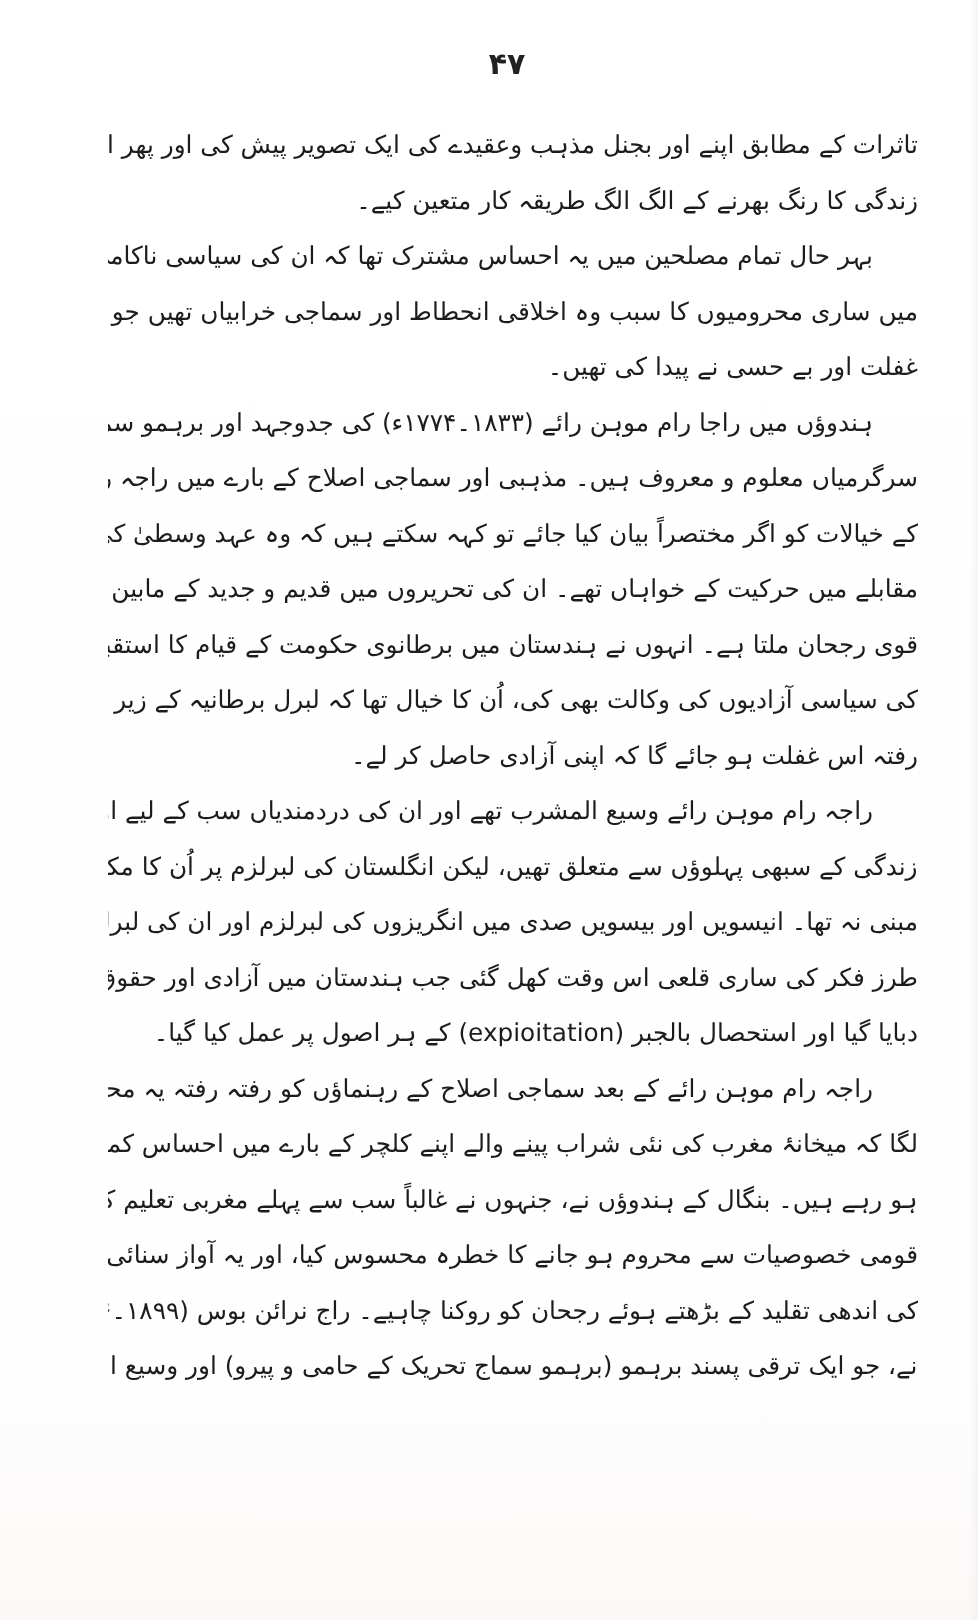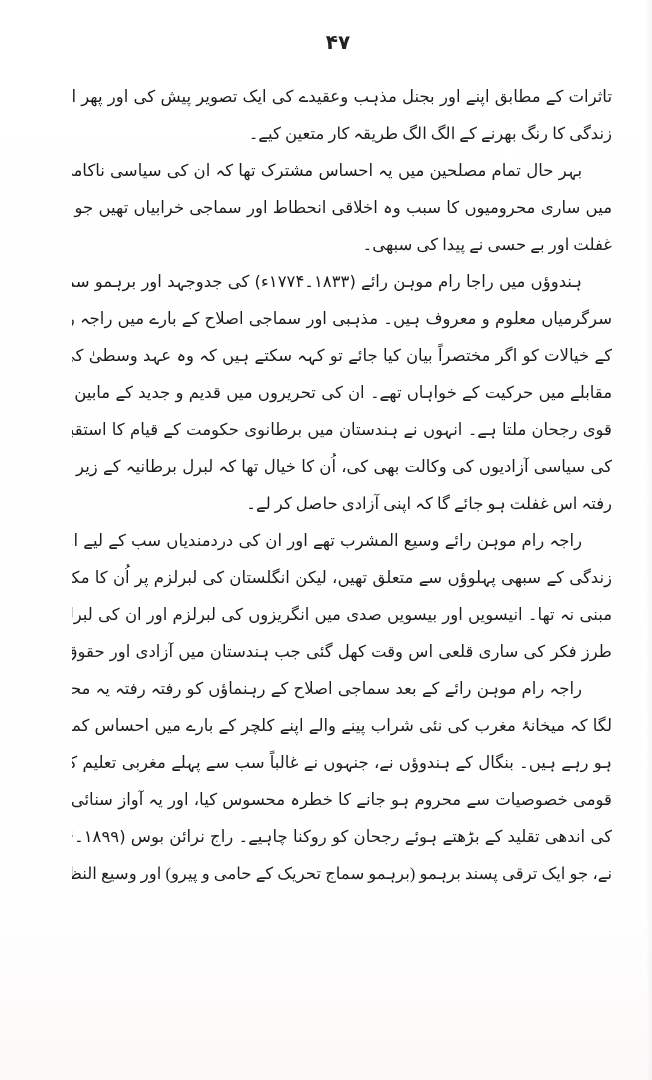--- a/index.html
+++ b/index.html
@@ -46,21 +46,20 @@
       height: 37px;
       line-height: 37px;
       font-size: 16.5px;
       white-space: nowrap;
       overflow: hidden;
       text-align: justify;
       text-align-last: justify;
     }
     .line.last {
       text-align-last: right;
-      font-family: Liberation Serif, serif;
     }
     .line.indent {
       padding-right: 30px;
     }
     .edge-shadow {
       position: absolute;
       top: 0;
       right: 0;
       width: 6px;
       height: 1080px;
@@ -74,36 +73,37 @@
   <div class="page-number">۴۷</div>
 
   <div class="body-text" id="body-text">
       <div>
         <div class="line">تاثرات کے مطابق اپنے اور بجنل مذہب وعقیدے کی ایک تصویر پیش کی اور پھر اس تصویر میں</div>
         <div class="line last">زندگی کا رنگ بھرنے کے الگ الگ طریقہ کار متعین کیے۔</div>
       </div>
       <div>
         <div class="line indent">بہر حال تمام مصلحین میں یہ احساس مشترک تھا کہ ان کی سیاسی ناکامی اور اس کے نتیجے</div>
         <div class="line">میں ساری محرومیوں کا سبب وہ اخلاقی انحطاط اور سماجی خرابیاں تھیں جو مذہب کی طرف سے</div>
-        <div class="line last">غفلت اور بے حسی نے پیدا کی سبھی۔</div>
+        <div class="line last">غفلت اور بے حسی نے پیدا کی تھیں۔</div>
       </div>
       <div>
         <div class="line indent">ہندوؤں میں راجا رام موہن رائے (۱۸۳۳۔۱۷۷۴ء) کی جدوجہد اور برہمو سماج کی</div>
         <div class="line">سرگرمیاں معلوم و معروف ہیں۔ مذہبی اور سماجی اصلاح کے بارے میں راجہ رام موہن رائے</div>
         <div class="line">کے خیالات کو اگر مختصراً بیان کیا جائے تو کہہ سکتے ہیں کہ وہ عہد وسطیٰ کی جامد ہندو روایات کے</div>
         <div class="line">مقابلے میں حرکیت کے خواہاں تھے۔ ان کی تحریروں میں قدیم و جدید کے مابین تطابق و تطبیق کا</div>
         <div class="line">قوی رجحان ملتا ہے۔ انہوں نے ہندستان میں برطانوی حکومت کے قیام کا استقبال کیا، لیکن قوم</div>
         <div class="line">کی سیاسی آزادیوں کی وکالت بھی کی، اُن کا خیال تھا کہ لبرل برطانیہ کے زیر اقتدار ہندستان رفتہ</div>
         <div class="line last">رفتہ اس غفلت ہو جائے گا کہ اپنی آزادی حاصل کر لے۔</div>
       </div>
       <div>
         <div class="line indent">راجہ رام موہن رائے وسیع المشرب تھے اور ان کی دردمندیاں سب کے لیے اور قومی</div>
         <div class="line">زندگی کے سبھی پہلوؤں سے متعلق تھیں، لیکن انگلستان کی لبرلزم پر اُن کا مکمل اعتماد حقیقت پر</div>
         <div class="line">مبنی نہ تھا۔ انیسویں اور بیسویں صدی میں انگریزوں کی لبرلزم اور ان کی لبرل پارٹی کی سوشلسٹ</div>
         <div class="line">طرز فکر کی ساری قلعی اس وقت کھل گئی جب ہندستان میں آزادی اور حقوق کی ہر آواز کو</div>
+        <div class="line last">دبایا گیا اور استحصال بالجبر (expioitation) کے ہر اصول پر عمل کیا گیا۔</div>
       </div>
       <div>
         <div class="line indent">راجہ رام موہن رائے کے بعد سماجی اصلاح کے رہنماؤں کو رفتہ رفتہ یہ محسوس ہونے</div>
         <div class="line">لگا کہ میخانۂ مغرب کی نئی شراب پینے والے اپنے کلچر کے بارے میں احساس کمتری کا شکار</div>
         <div class="line">ہو رہے ہیں۔ بنگال کے ہندوؤں نے، جنہوں نے غالباً سب سے پہلے مغربی تعلیم کو اپنایا، اپنی</div>
         <div class="line">قومی خصوصیات سے محروم ہو جانے کا خطرہ محسوس کیا، اور یہ آواز سنائی دینے لگی کہ مغربی تمدن</div>
         <div class="line">کی اندھی تقلید کے بڑھتے ہوئے رجحان کو روکنا چاہیے۔ راج نرائن بوس (۱۸۹۹۔۱۸۲۶ء)</div>
         <div class="line last">نے، جو ایک ترقی پسند برہمو (برہمو سماج تحریک کے حامی و پیرو) اور وسیع النظر عالم تھے، انڈین</div>
       </div>
     </div>

